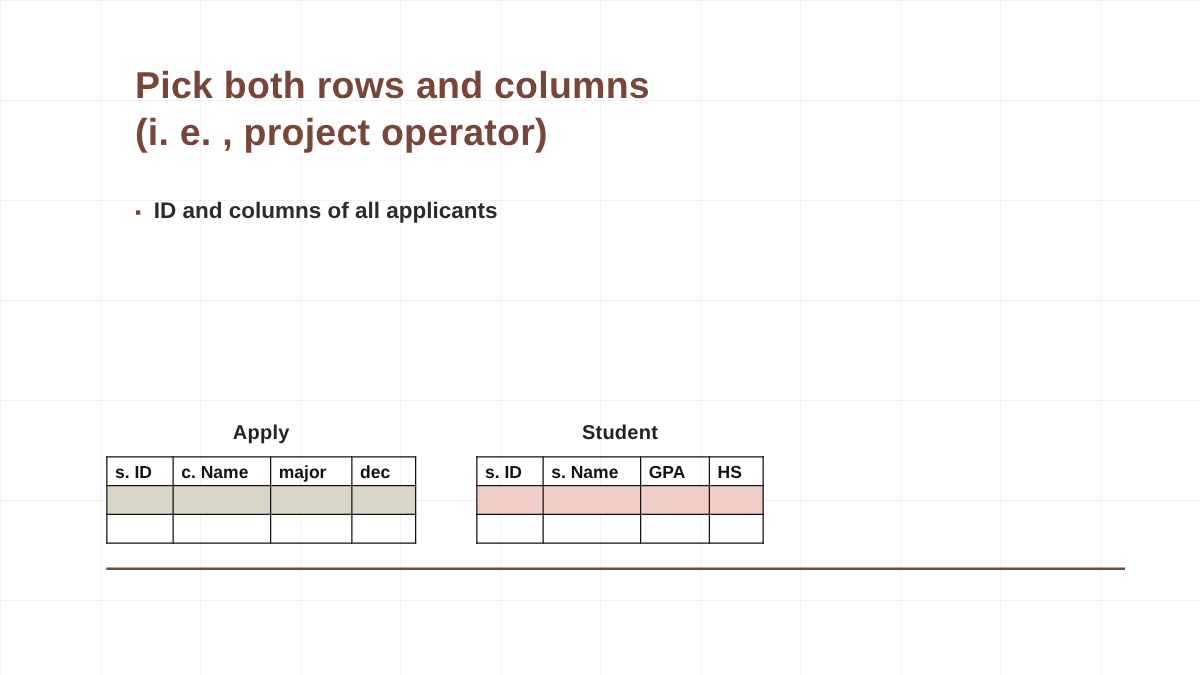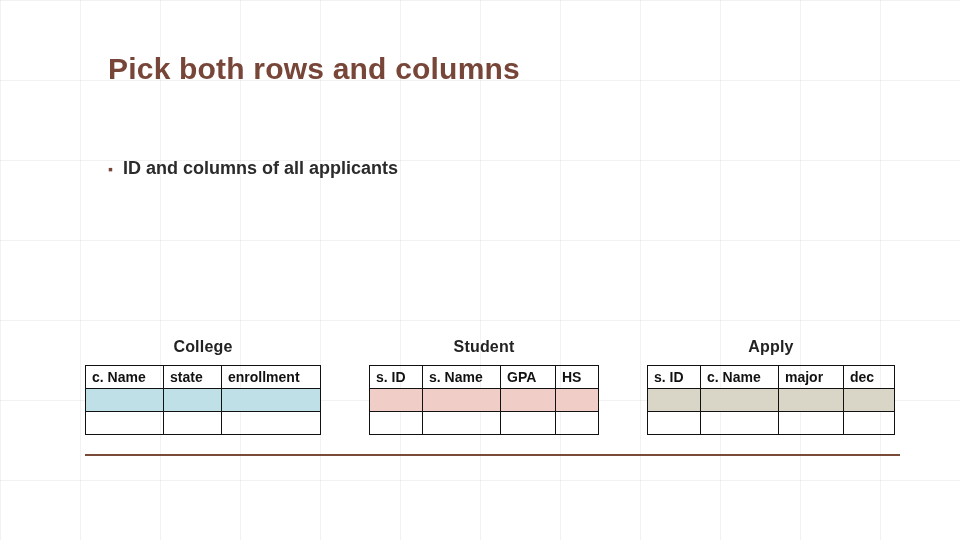--- a/index.html
+++ b/index.html
@@ -111,44 +111,49 @@
     border-bottom: 2px solid #7a4a38;
   }
 </style>
 </head>
 <body>
 
 <div class="slide">
 
   <div class="title">
     <span>Pick both rows and columns</span><br>
+    <span>(i. e. , project operator)</span>
   </div>
 
   <div class="bullet-row">
     <span class="marker">▪</span>
     <span>ID and columns of all applicants</span>
   </div>
 
   <div class="tables-wrap">
 
+
     <div class="tbl-block">
-      <div class="tbl-caption">College</div>
-      <table class="schema c-college">
+      <div class="tbl-caption">Apply</div>
+      <table class="schema c-apply">
         <tbody>
             <tr>
+          <th class="w-sid">s. ID</th>
           <th class="w-cname">c. Name</th>
-          <th class="w-state">state</th>
-          <th class="w-enroll">enrollment</th>
+          <th class="w-major">major</th>
+          <th class="w-dec">dec</th>
         </tr>
         <tr class="hl">
               <td></td>
               <td></td>
               <td></td>
+              <td></td>
             </tr>
         <tr>
+              <td></td>
               <td></td>
               <td></td>
               <td></td>
             </tr>
       </tbody>
         </table>
     </div>
 
     <div class="tbl-block">
       <div class="tbl-caption">Student</div>
@@ -169,42 +174,16 @@
         <tr>
               <td></td>
               <td></td>
               <td></td>
               <td></td>
             </tr>
       </tbody>
         </table>
     </div>
 
-    <div class="tbl-block">
-      <div class="tbl-caption">Apply</div>
-      <table class="schema c-apply">
-        <tbody>
-            <tr>
-          <th class="w-sid">s. ID</th>
-          <th class="w-cname">c. Name</th>
-          <th class="w-major">major</th>
-          <th class="w-dec">dec</th>
-        </tr>
-        <tr class="hl">
-              <td></td>
-              <td></td>
-              <td></td>
-              <td></td>
-            </tr>
-        <tr>
-              <td></td>
-              <td></td>
-              <td></td>
-              <td></td>
-            </tr>
-      </tbody>
-        </table>
-    </div>
-
   </div>
 
   <div class="divider"></div>
 </div>
 
 </body></html>

